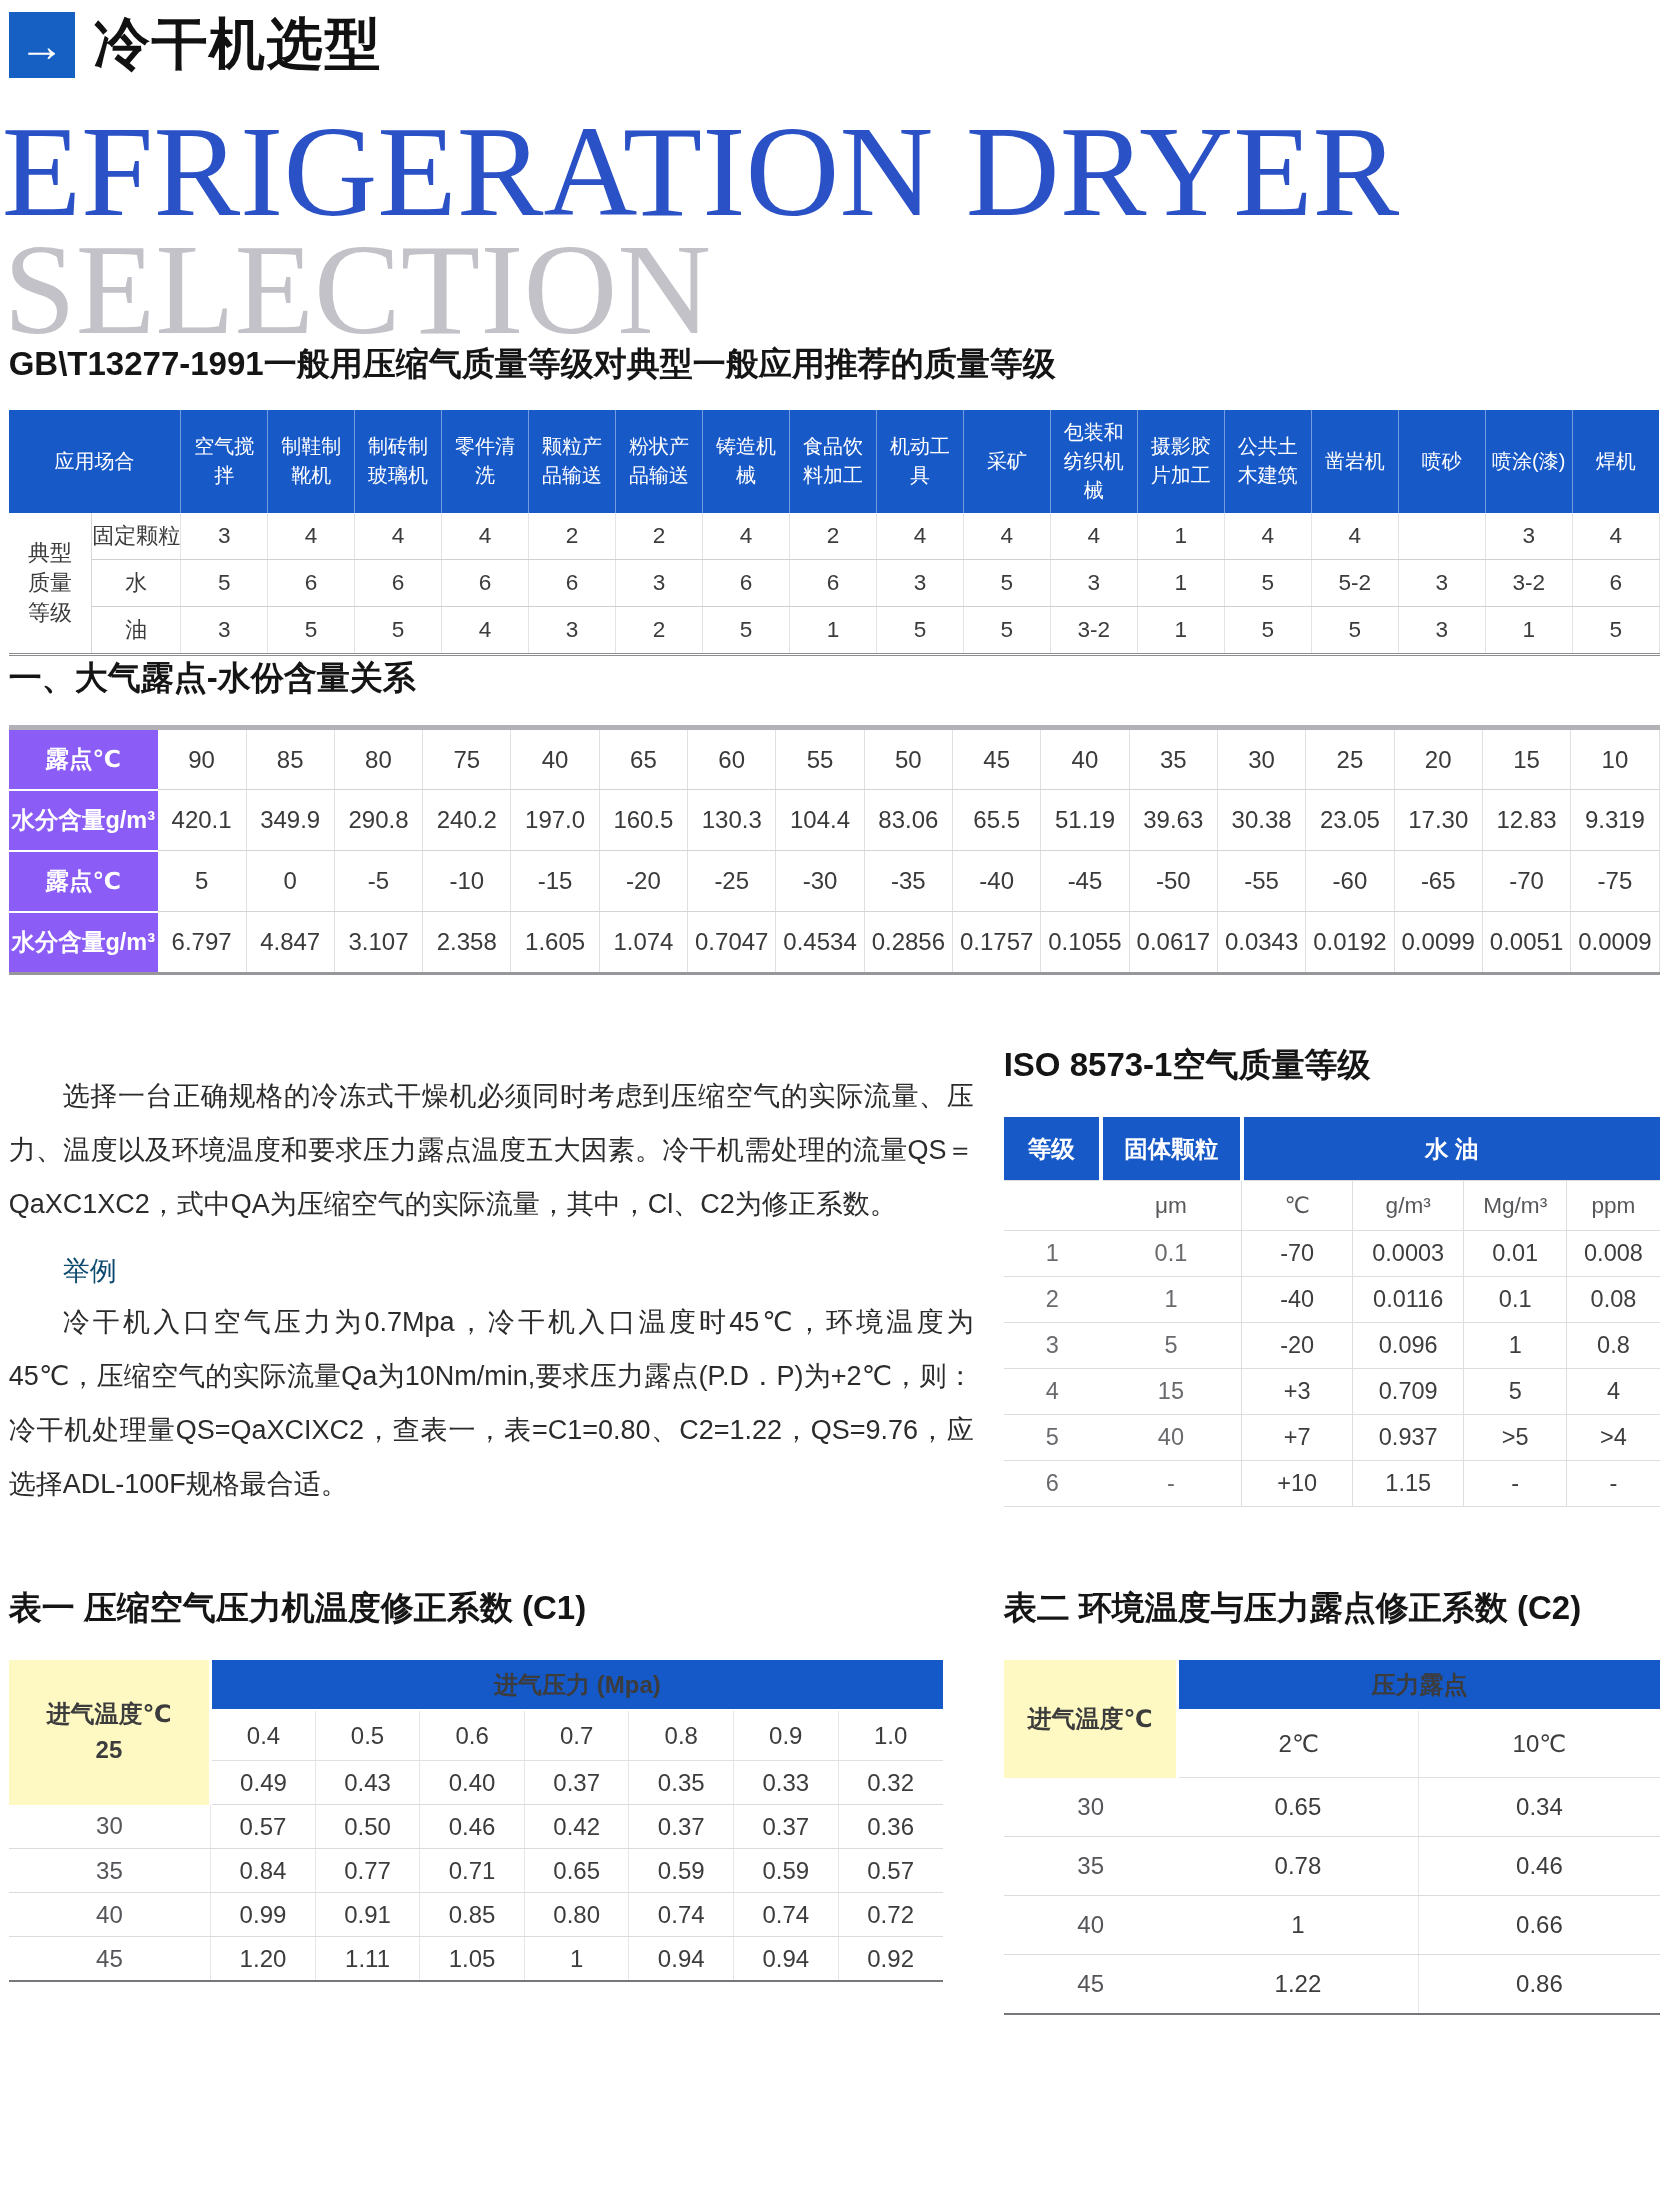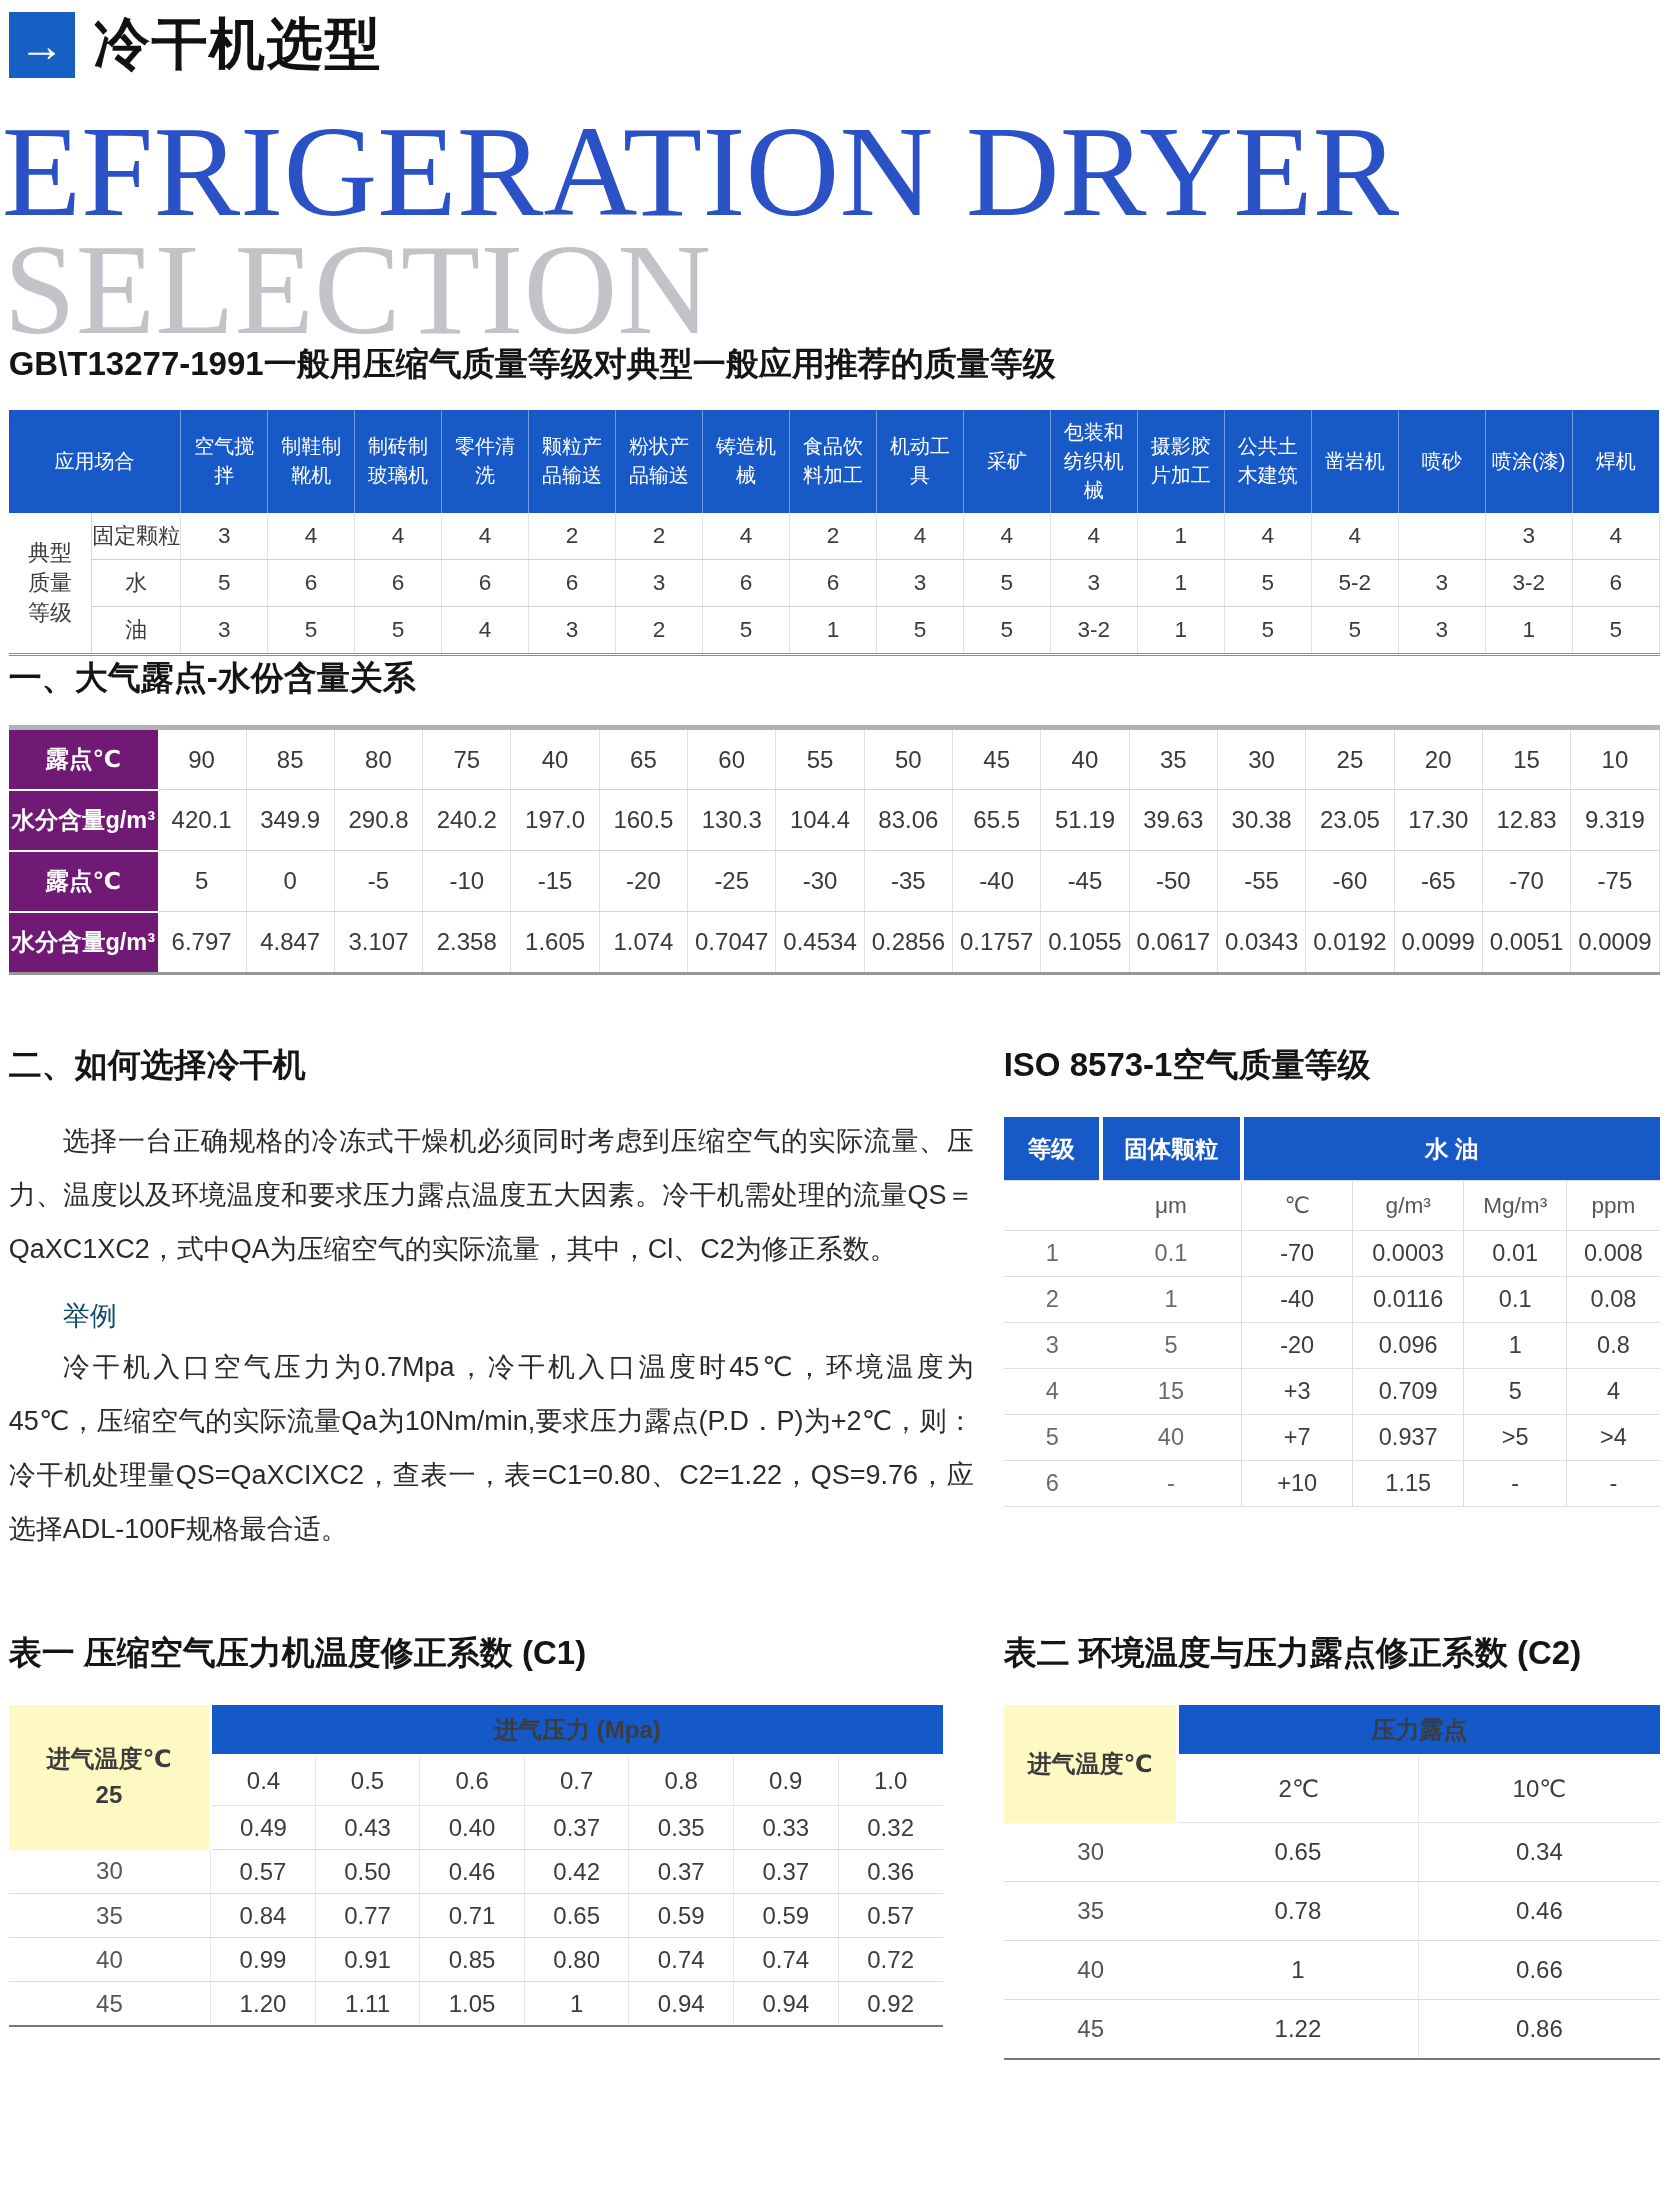--- a/index.html
+++ b/index.html
@@ -26,21 +26,21 @@
   
   .gb-table{width:1651px;margin-top:22.6px;border-bottom:3.5px double #8e8e92;}
   .gb-table thead th{background:#1859c8;color:#fff;font-size:20px;line-height:1.45;height:103px;border-right:1.7px solid rgba(255,255,255,.4);padding:3.5px 5.2px;box-sizing:border-box;word-break:break-all;}
   .gb-table tbody td{font-size:22.6px;color:#3c3c3c;height:46px;border-right:0.9px solid #e3e3e6;border-bottom:0.9px solid #cfcfd2;}
   .gb-table td.group{font-size:22px;color:#3c3c3c;word-break:break-all;padding:12px 12px;border-right:0.9px solid #d6d6d9;}
   .gb-table td.sub{font-size:22px;}
 
   
   .dew-table{width:1651px;margin-top:24px;border-top:5.2px solid #b2b2b6;border-bottom:3.5px solid #97979b;}
   .dew-table td{height:59px;font-size:24px;color:#3a3a3a;border-right:0.9px solid #e0e0e3;border-bottom:1.7px solid #d4d4d7;}
-  .dew-table td.bluehead{background:#701a75;color:#fff;font-size:23.5px;font-weight:bold;border-bottom:2.6px solid #fff;border-right:none;}
+  .dew-table td.bluehead{background:#8b5cf6;color:#fff;font-size:23.5px;font-weight:bold;border-bottom:2.6px solid #fff;border-right:none;}
 
   
   .two-col{display:flex;justify-content:space-between;margin-top:68px;}
   .col-l{width:965px;}
   .col-r{width:656px;}
   .s2-title{font-size:38px;}
   .iso-title{font-size:37px;}
   .body-text{font-size:27px;line-height:54px;color:#2b2b2b;text-align:justify;margin:26px 0 0 0;}
   .body-text.indent{text-indent:2em;}
   .example-label{font-size:27px;margin:22.6px 0 0 0;text-indent:2em;color:#0c4a6e;}
@@ -264,21 +264,20 @@
           <td>0.0192</td>
           <td>0.0099</td>
           <td>0.0051</td>
           <td>0.0009</td>
         </tr>
       </tbody>
   </table>
 
   <div class="two-col">
     <div class="col-l">
-      <h2 class="sec s2-title">二、如何选择冷干机</h2>
       <p class="body-text indent">选择一台正确规格的冷冻式干燥机必须同时考虑到压缩空气的实际流量、压力、温度以及环境温度和要求压力露点温度五大因素。冷干机需处理的流量QS＝QaXC1XC2，式中QA为压缩空气的实际流量，其中，Cl、C2为修正系数。</p>
       <p class="example-label">举例</p>
       <p class="body-text indent" style="margin-top:5.2px;">冷干机入口空气压力为0.7Mpa，冷干机入口温度时45℃，环境温度为45℃，压缩空气的实际流量Qa为10Nm/min,要求压力露点(P.D．P)为+2℃，则：冷干机处理量QS=QaXCIXC2，查表一，表=C1=0.80、C2=1.22，QS=9.76，应选择ADL-100F规格最合适。</p>
     </div>
     <div class="col-r">
       <h2 class="sec iso-title">ISO 8573-1空气质量等级</h2>
       <table class="iso-table" id="iso-table">
         <colgroup>
             <col style="width:97px">
             <col style="width:141px">

